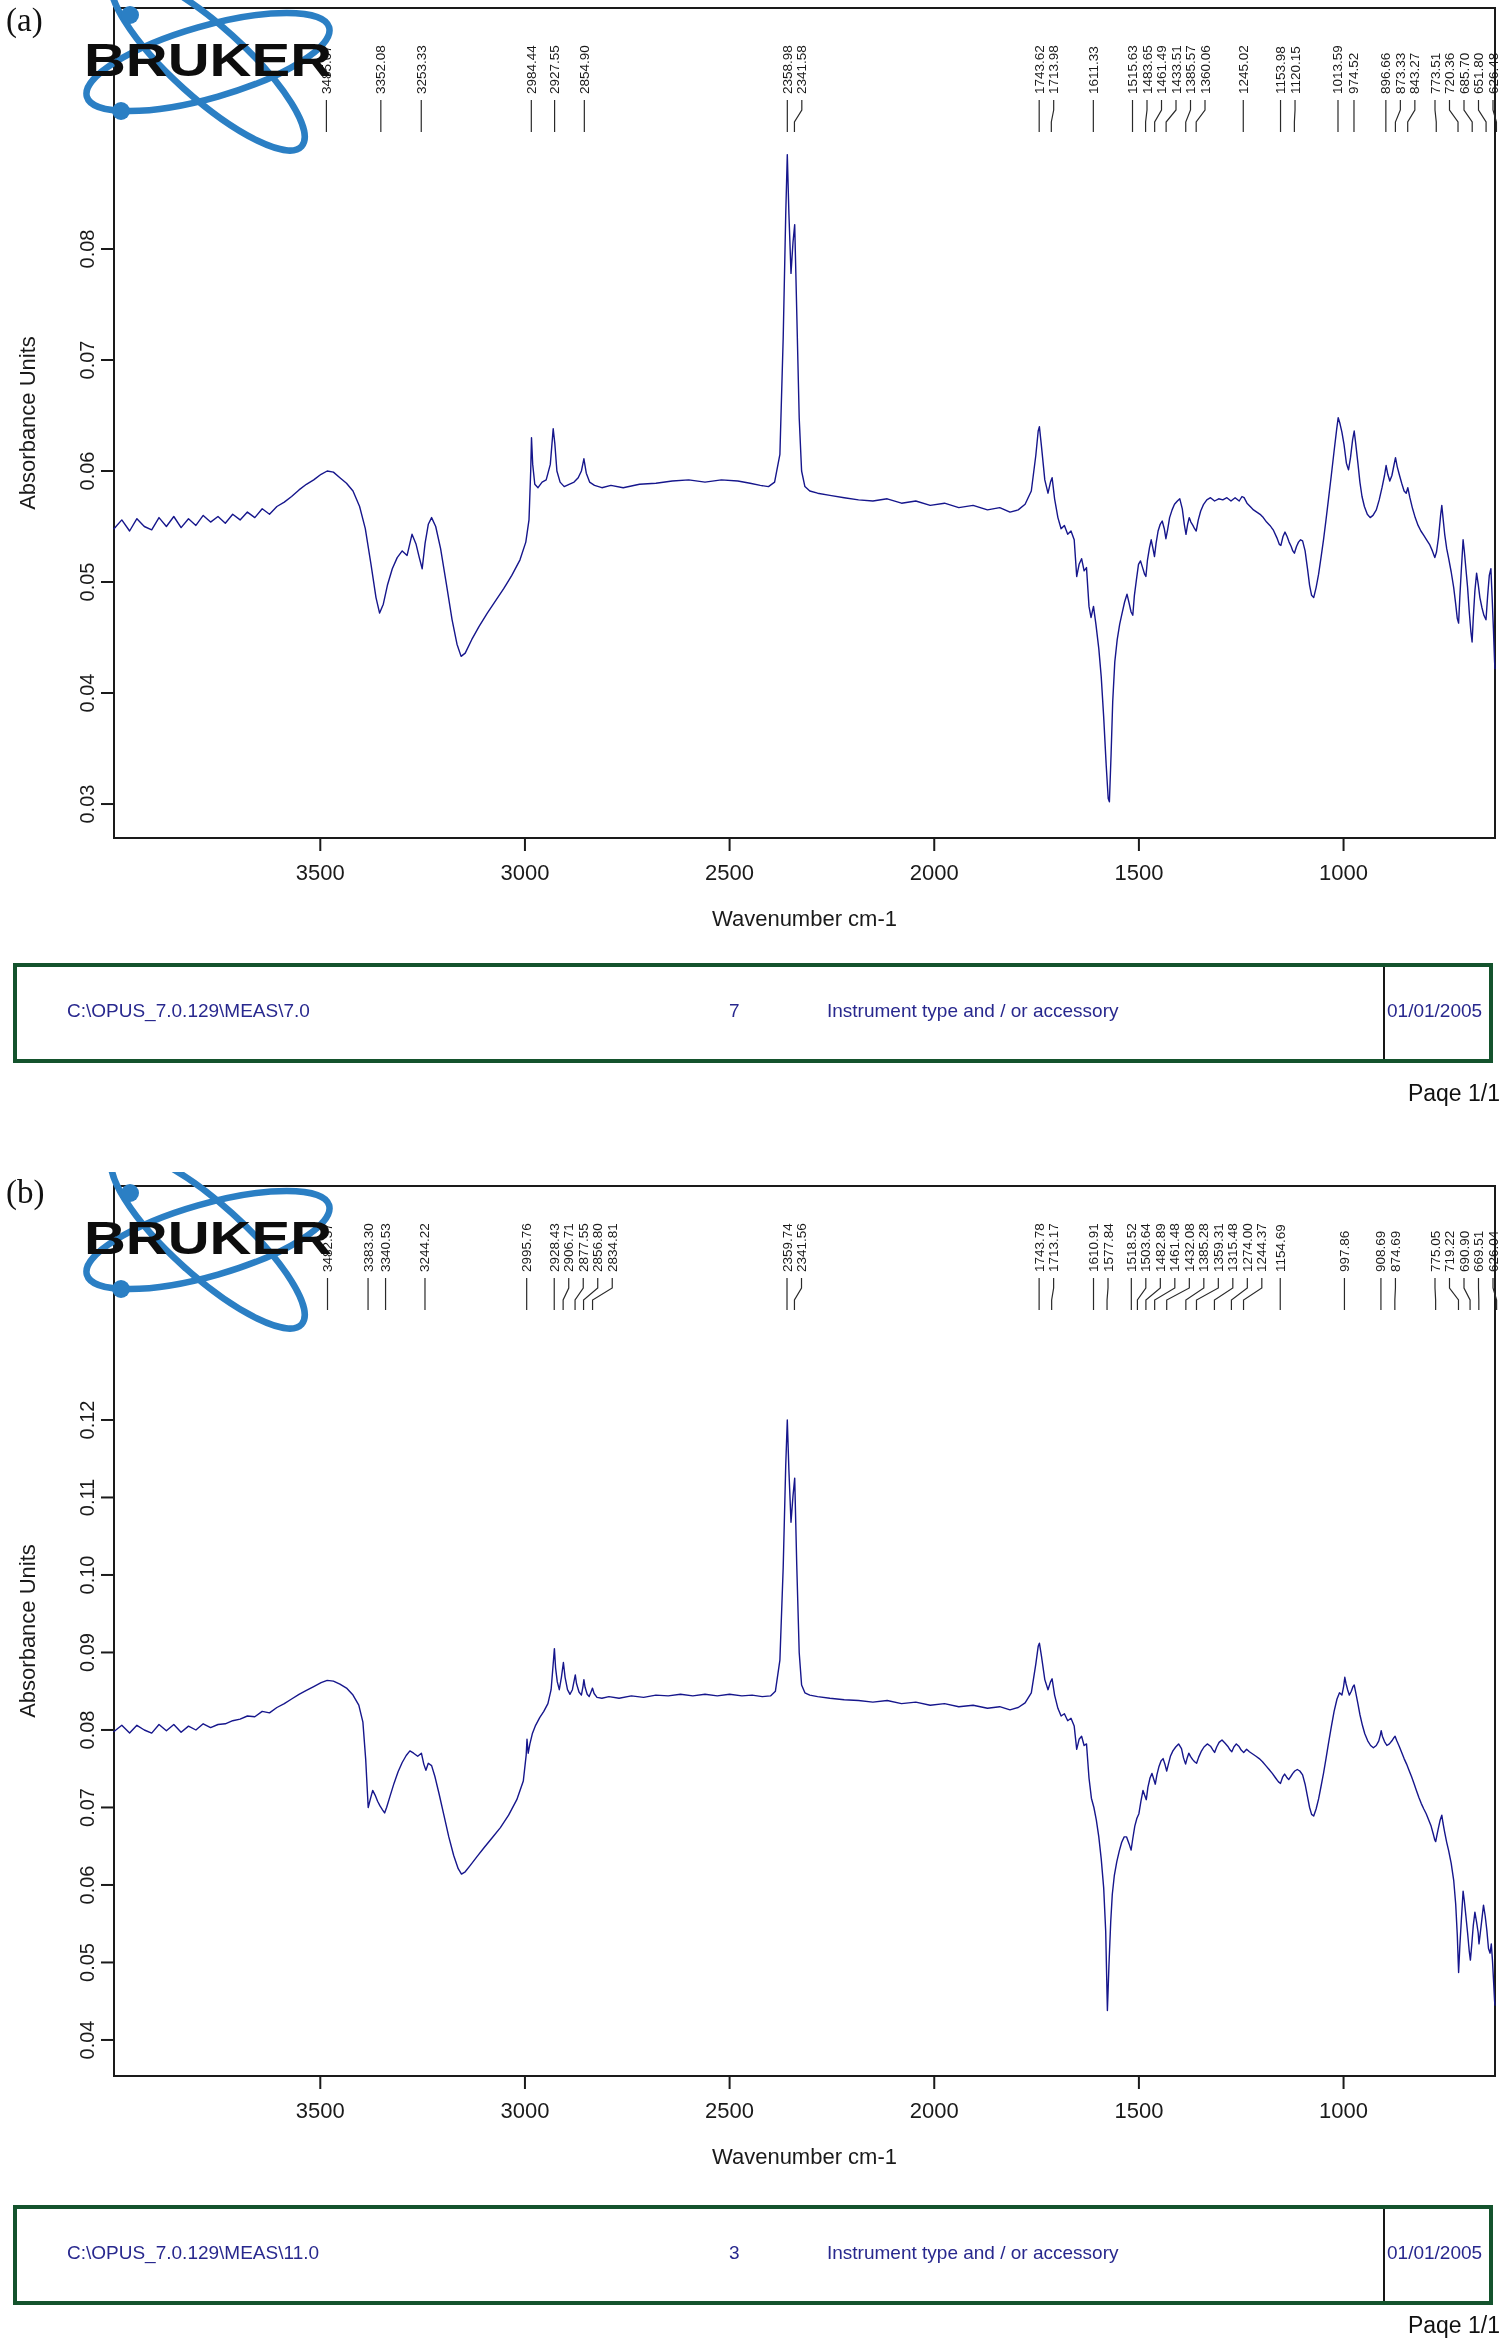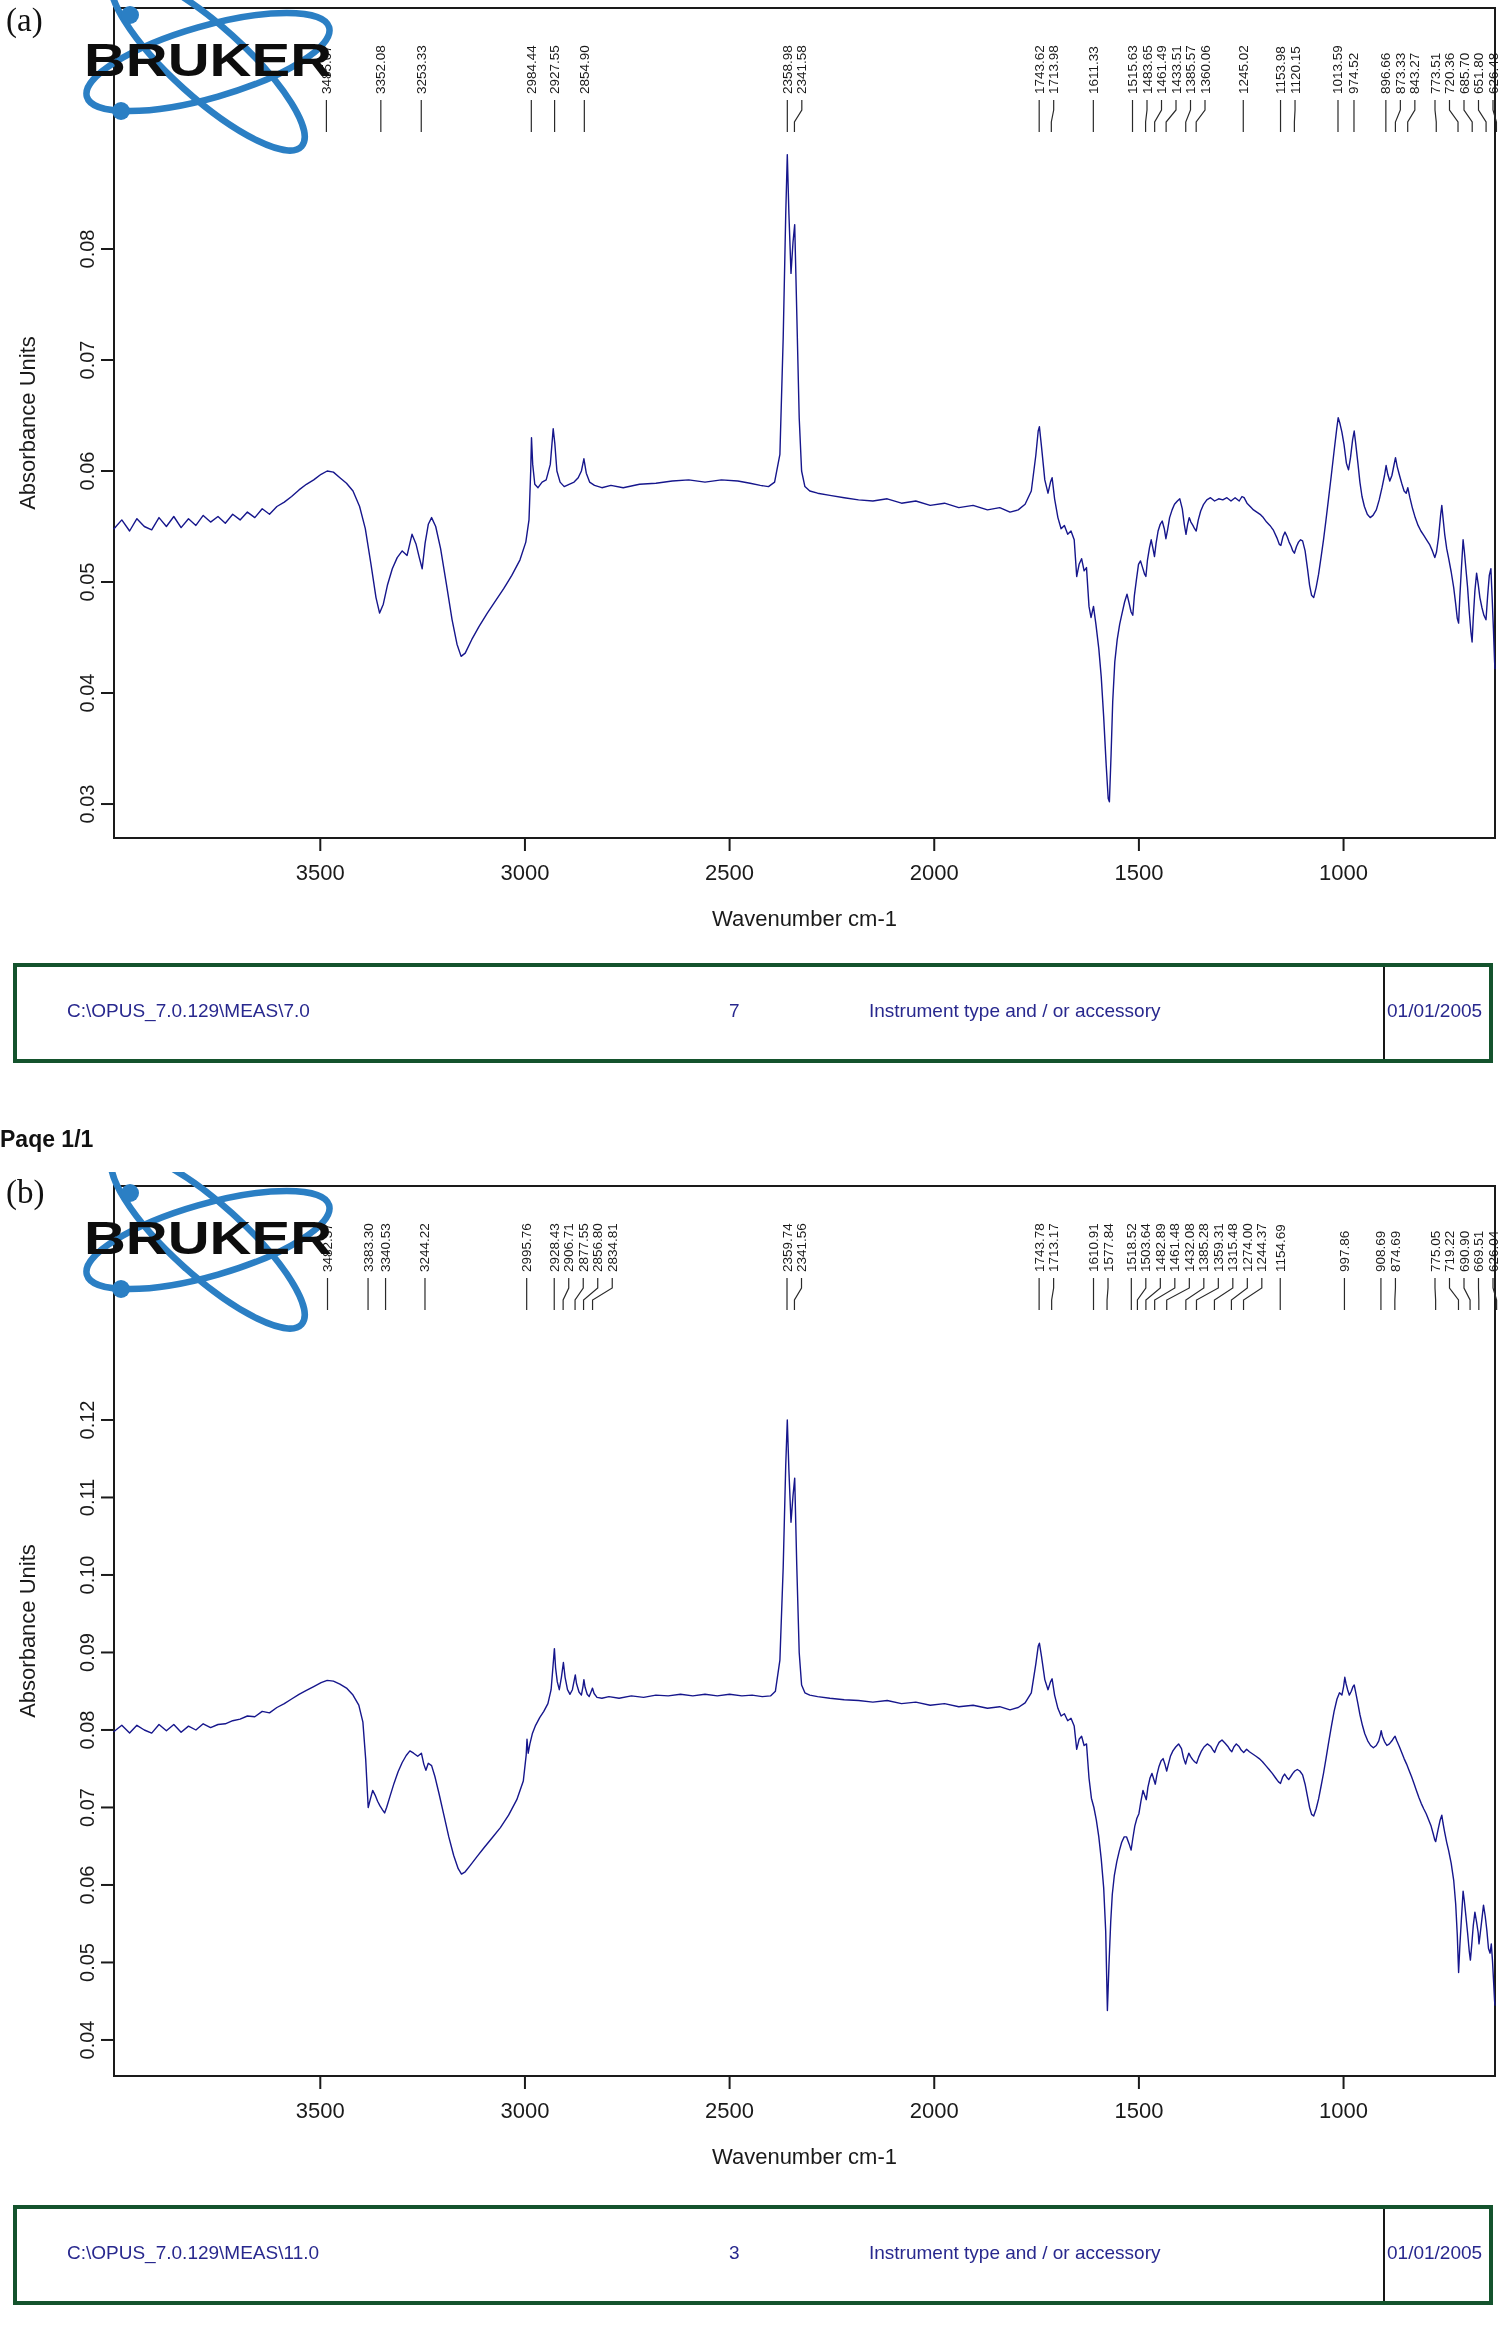--- a/index.html
+++ b/index.html
@@ -15,26 +15,26 @@
   }
   .footer-bar{
     position:absolute;left:13px;width:1472px;height:92px;
     border:4px solid #14532d;background:#ffffff;z-index:4;
   }
   .footer-bar span{
     position:absolute;top:33px;font-size:19px;color:#28288e;white-space:pre;
   }
   .f-path{left:50px;}
   .f-num{left:712px;}
-  .f-desc{left:852px;}
+  .f-desc{left:810px;}
   .f-divider{position:absolute;left:1366px;top:0;bottom:0;width:2px;background:#161616;}
   .f-date{left:1370px;width:100px;text-align:left;}
   .page-label{
-    position:absolute;left:0;width:1500px;text-align:left;
-    font-size:23px;font-weight:bold;color:#111;z-index:4;margin-top:46px;
+    position:absolute;left:0;width:1500px;text-align:right;
+    font-size:23px;font-weight:normal;color:#111;z-index:4;
   }
 </style>
 </head>
 <body>
 
 <div class="panel" style="top:0;height:1172px;">
   <div class="panel-tag">(a)</div>
   <svg id="chart-0" width="1500" height="940">
       <rect x="114" y="8" width="1381" height="830" fill="none" stroke="#1a1a1a" stroke-width="2"></rect>
       <g>

